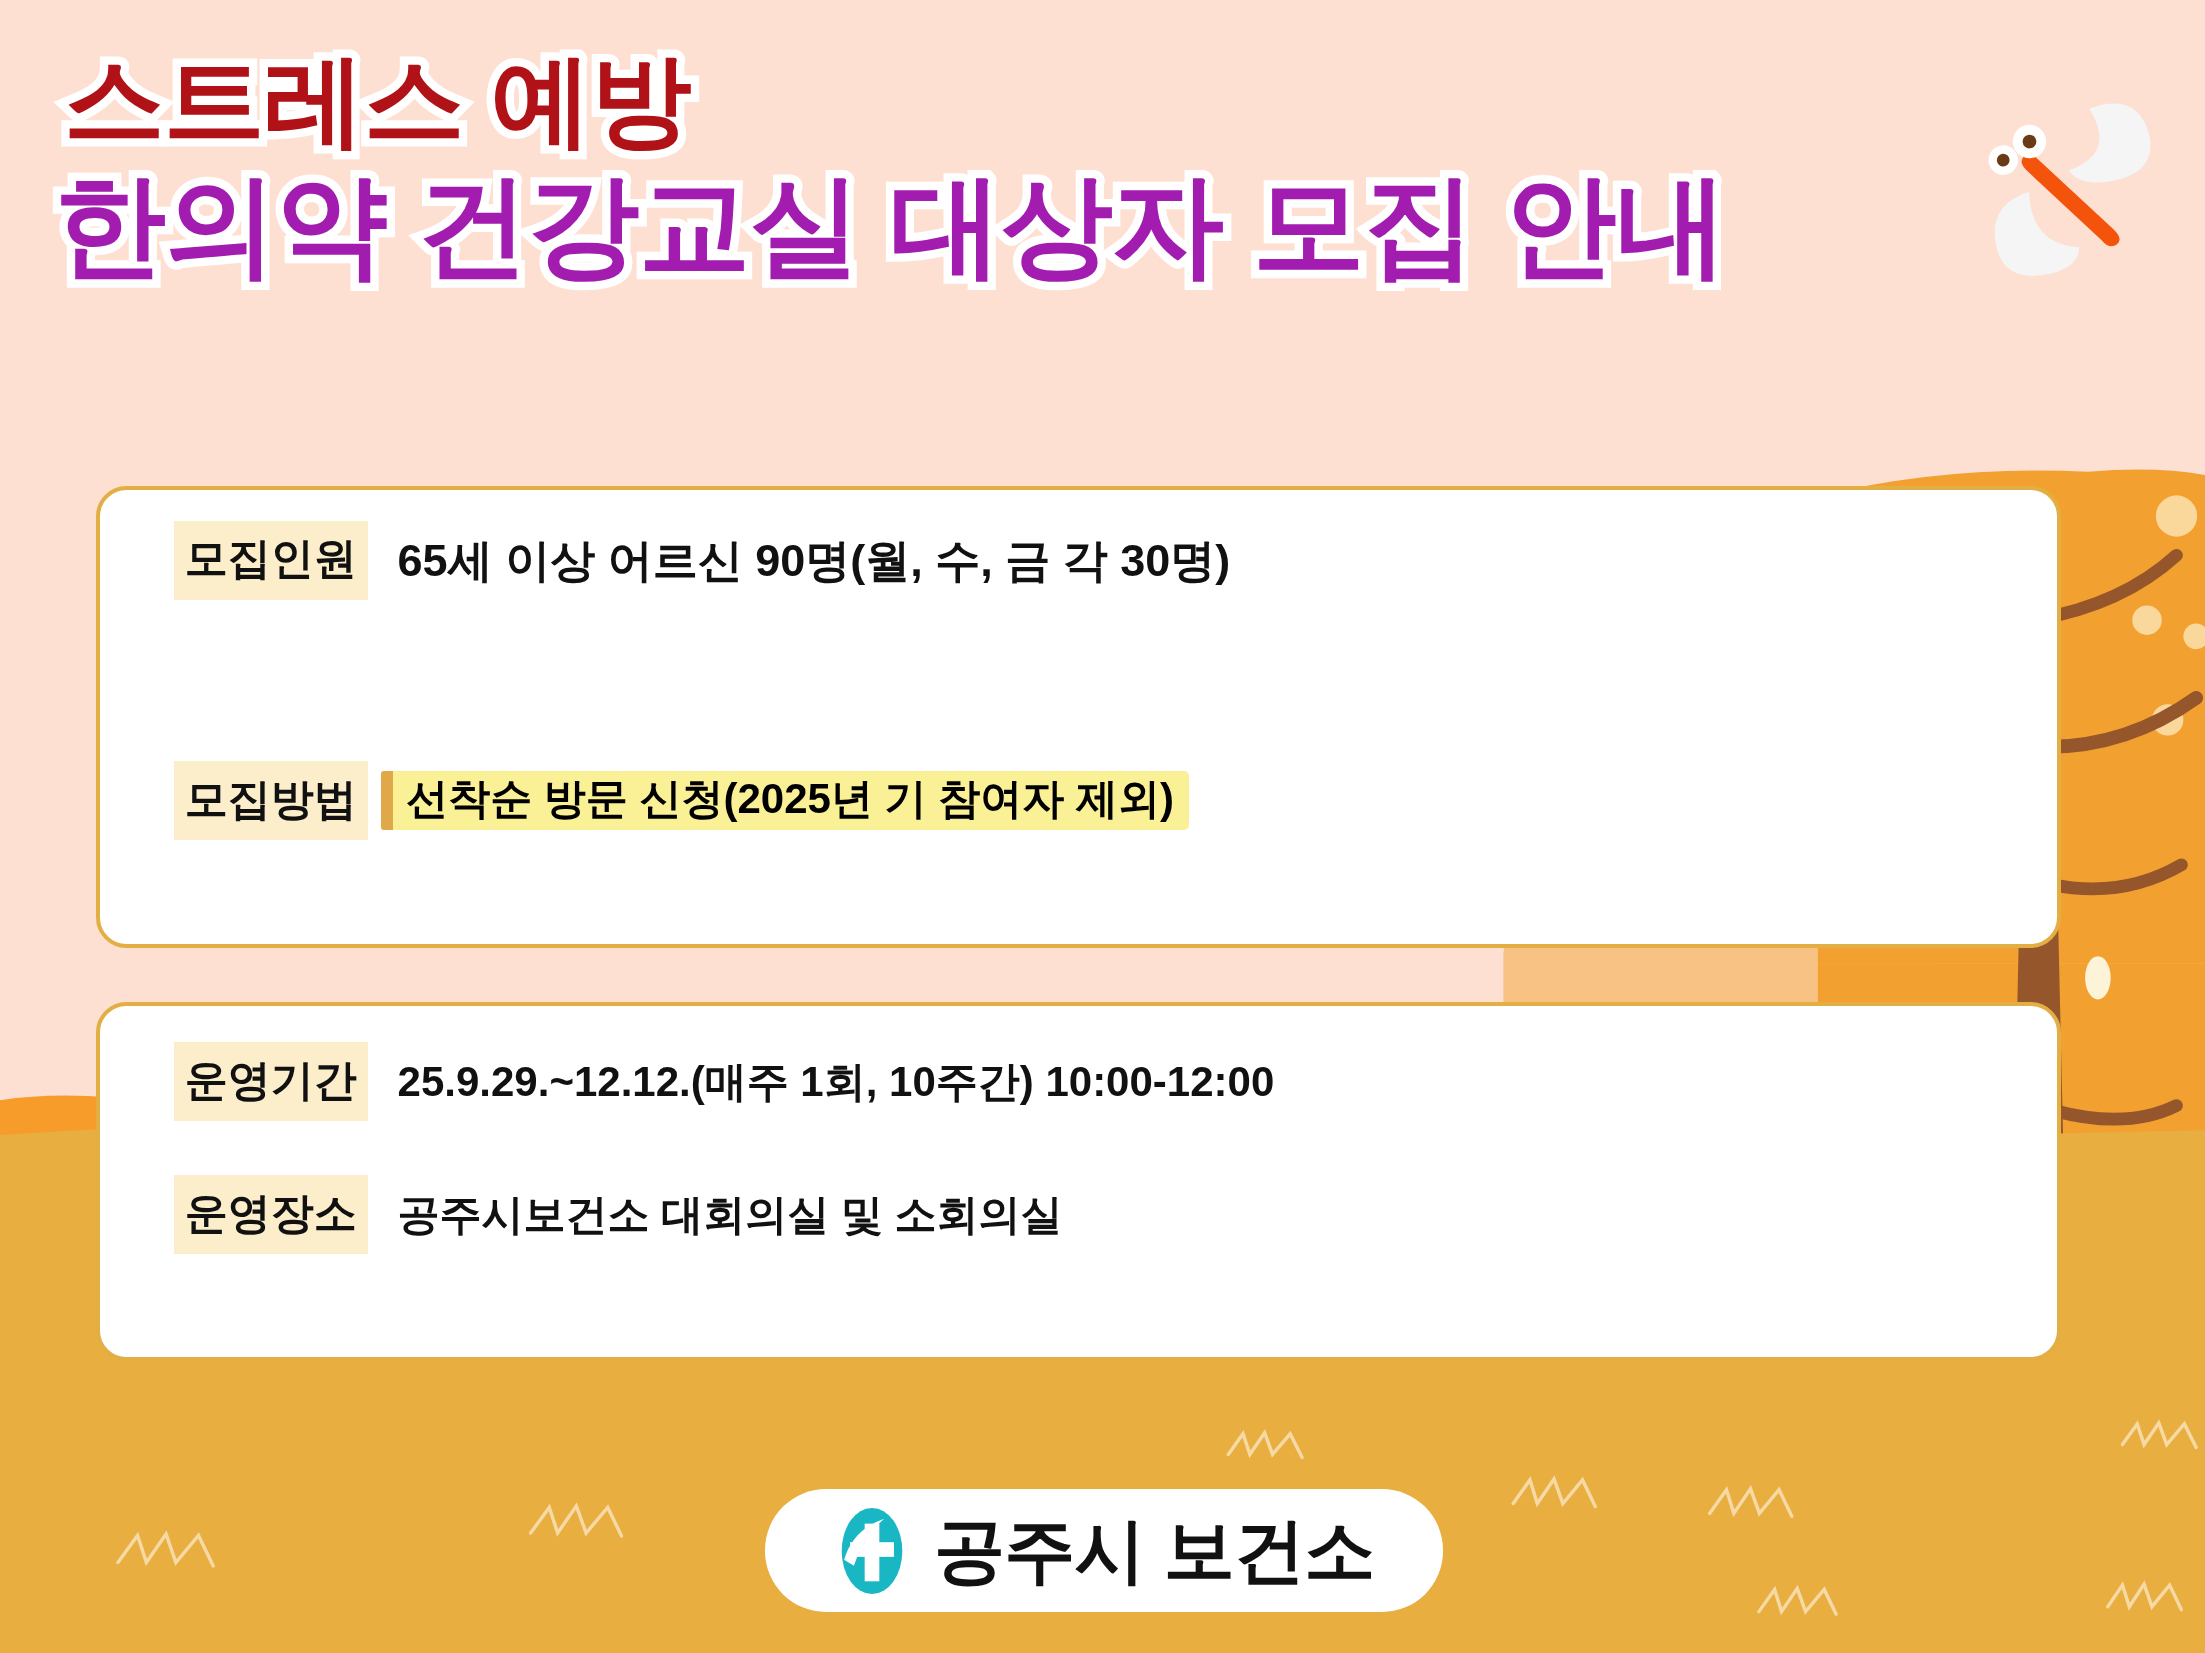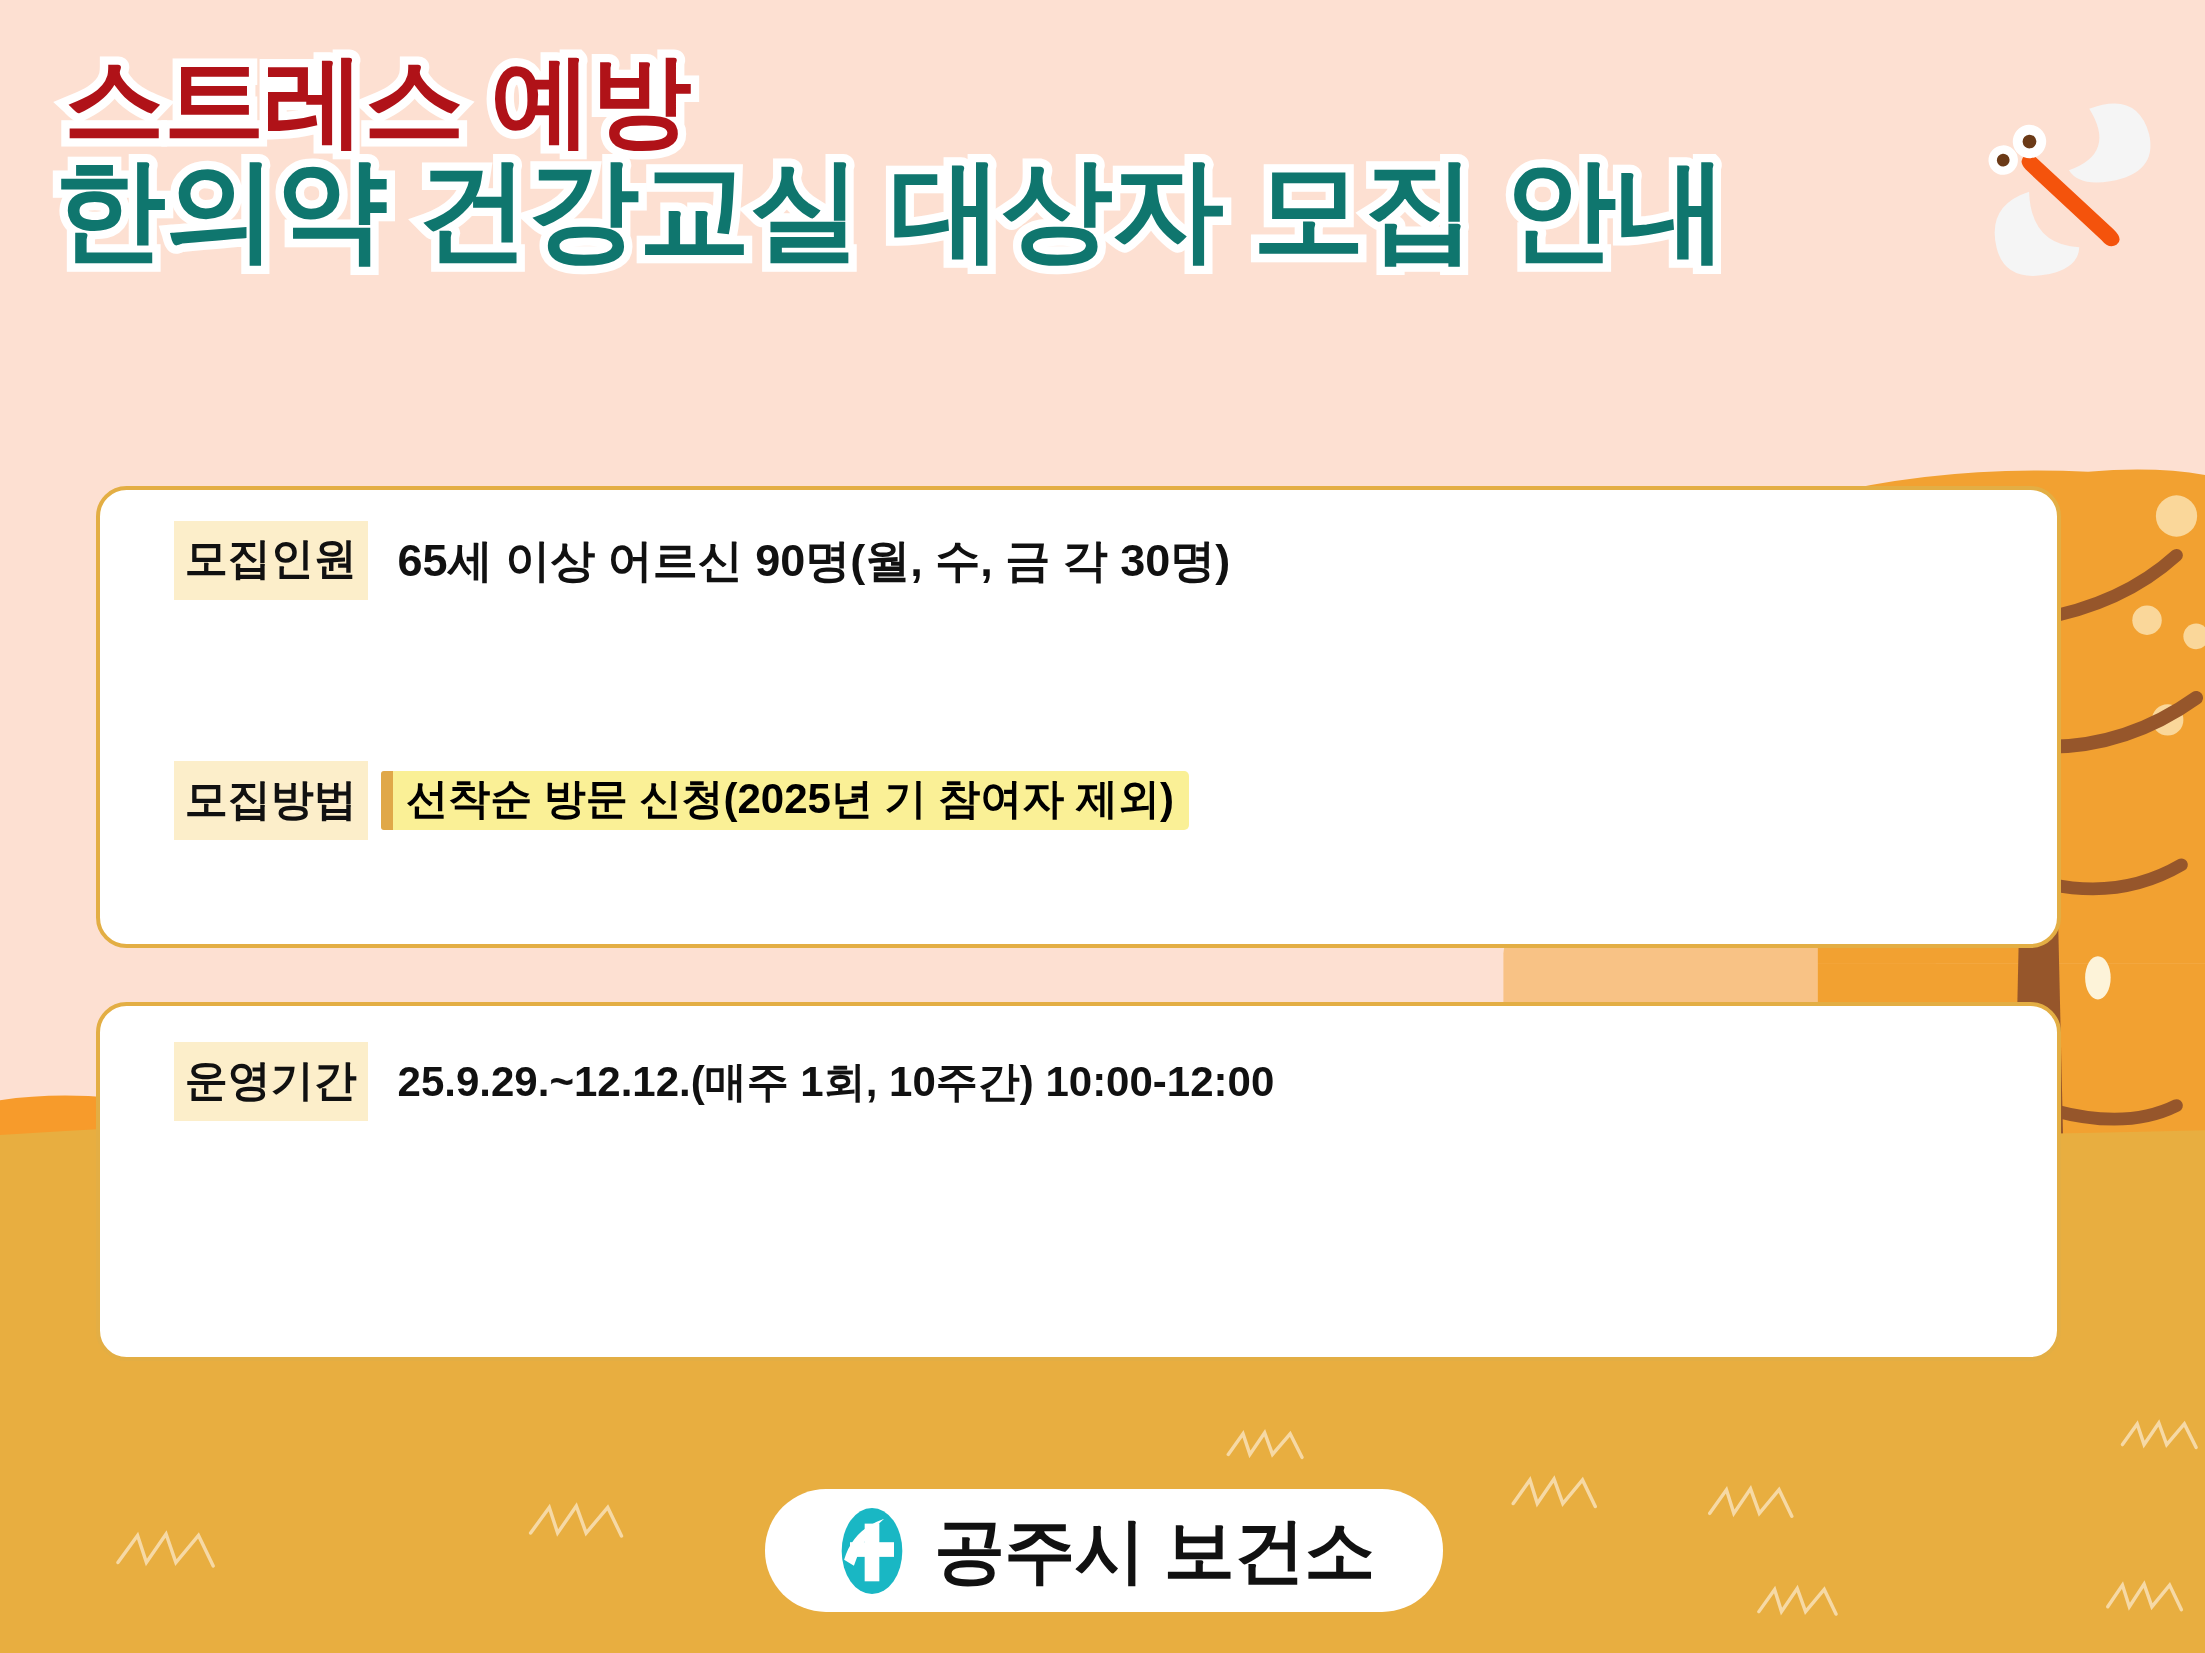--- a/index.html
+++ b/index.html
@@ -28,22 +28,22 @@
     paint-order:stroke fill;
     text-shadow:none;
   }
   .title-1{
     font-size:101px;
     color:#B01218;
     margin-left:9.8px;
   }
   .title-2{
     font-size:112px;
-    color:#0f766e;
-    margin-top:1px;
+    color:#a21caf;
+    margin-top:17px;
     margin-left:0px;
   }
 
   
   .card{
     position:absolute; z-index:7;
     background:#FFFFFF;
     border:4.9px solid #E3AE44;
     border-radius:30.5px;
   }
@@ -204,20 +204,24 @@
 
 </div>
 
 <div class="card" id="card-operate">
 
   <div class="row" id="r4">
     <div class="label">운영기간</div>
     <div class="value sm">25.9.29.~12.12.(매주 1회, 10주간) 10:00-12:00</div>
   </div>
 
+  <div class="row" id="r5">
+    <div class="label">운영장소</div>
+    <div class="value sm">공주시보건소 대회의실 및 소회의실</div>
+  </div>
 
 </div>
 
 <div id="footer-badge">
   <svg class="logo" viewBox="0 0 158 180" aria-hidden="true">
     <ellipse cx="79" cy="90" rx="62" ry="88" fill="#19B7C4"></ellipse>
     <rect x="64" y="34" width="30" height="118" fill="#FFFFFF"></rect>
     <rect x="34" y="72" width="90" height="30" fill="#FFFFFF"></rect>
     <path d="M 22 108 Q 40 46 104 24 Q 60 62 42 120 Z" fill="#FFFFFF"></path>
   </svg>

